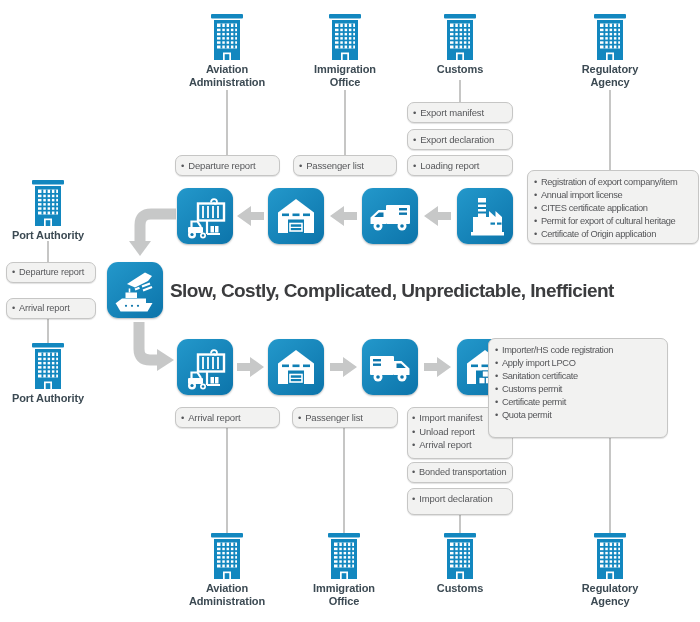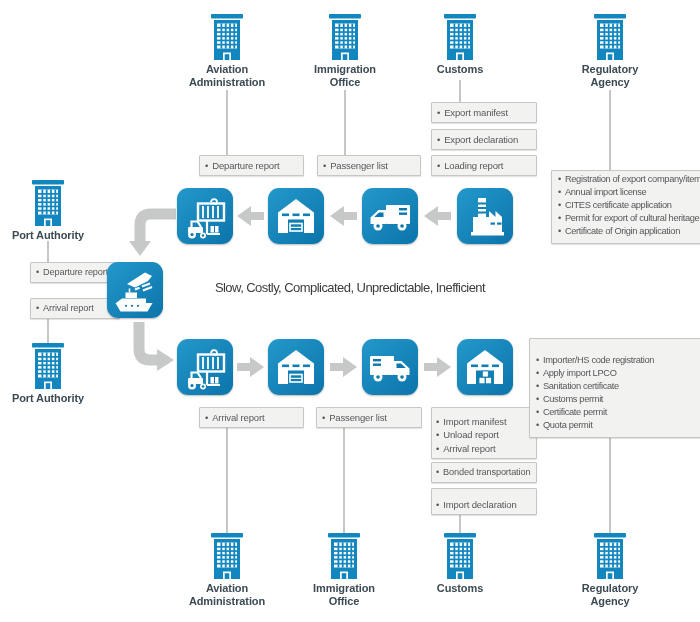--- a/index.html
+++ b/index.html
@@ -17,34 +17,34 @@
   }
   .tile{
     position:absolute;width:56px;height:56px;border-radius:11px;
     background:linear-gradient(140deg,#2398cb 0%,#0c74aa 100%);
     box-shadow:0 1px 2px rgba(0,0,0,.28);
     display:flex;align-items:center;justify-content:center;
   }
   .tile .glyph{width:46px;height:46px;}
   .mirror{transform:scaleX(-1);}
   .rbox{
-    position:absolute;background:#f2f2f1;border:1px solid #c6c6c5;border-radius:1px;
+    position:absolute;background:#f2f2f1;border:1px solid #c6c6c5;border-radius:7px;
     box-shadow:0 1px 1px rgba(0,0,0,.12);
-    padding:3px 5px;display:flex;flex-direction:column;justify-content:flex-end;box-sizing:border-box;margin-left:24px;
+    padding:3px 5px;display:flex;flex-direction:column;justify-content:flex-start;box-sizing:border-box;
   }
   .ritem{
     font-size:9.5px;color:#56575a;line-height:13.5px;white-space:nowrap;letter-spacing:-0.15px;
   }
   .ritem::before{content:"\2022";margin-right:4px;}
   .bigbox{padding:5px 6px;}
   .bigbox .ritem{font-size:9.3px;line-height:13px;letter-spacing:-0.35px;}
   .smallbox .ritem{font-size:9.2px;}
   .title{
     position:absolute;left:170px;top:280px;width:360px;text-align:center;
-    font-size:13px;font-weight:normal;color:#3b3c3e;letter-spacing:-0.55px;white-space:nowrap;
+    font-size:19px;font-weight:bold;color:#3b3c3e;letter-spacing:-0.55px;white-space:nowrap;
   }
   .flow-arrow{position:absolute;width:27px;height:22px;}
 </style>
 </head>
 <body>
 
 <div class="canvas">
 
   <svg class="defs" aria-hidden="true">
     <defs>
@@ -331,21 +331,21 @@
     <div class="ritem">Unload report</div>
     <div class="ritem">Arrival report</div>
   </div>
   <div class="rbox smallbox" style="left:407px;top:462px;width:106px;height:21px;padding:3px 4px">
     <div class="ritem">Bonded transportation</div>
   </div>
   <div class="rbox" style="left:407px;top:488px;width:106px;height:27px;padding:3px 4px">
     <div class="ritem">Import declaration</div>
   </div>
 
-  <div class="rbox bigbox" style="left:505px;top:338px;width:180px;height:100px">
+  <div class="rbox bigbox" style="left:488px;top:338px;width:180px;height:100px">
     <div class="ritem">Importer/HS code registration</div>
     <div class="ritem">Apply import LPCO</div>
     <div class="ritem">Sanitation certificate</div>
     <div class="ritem">Customs permit</div>
     <div class="ritem">Certificate permit</div>
     <div class="ritem">Quota permit</div>
   </div>
 
   <div class="agency" style="left:167px;top:533px">
     <svg class="bld">

